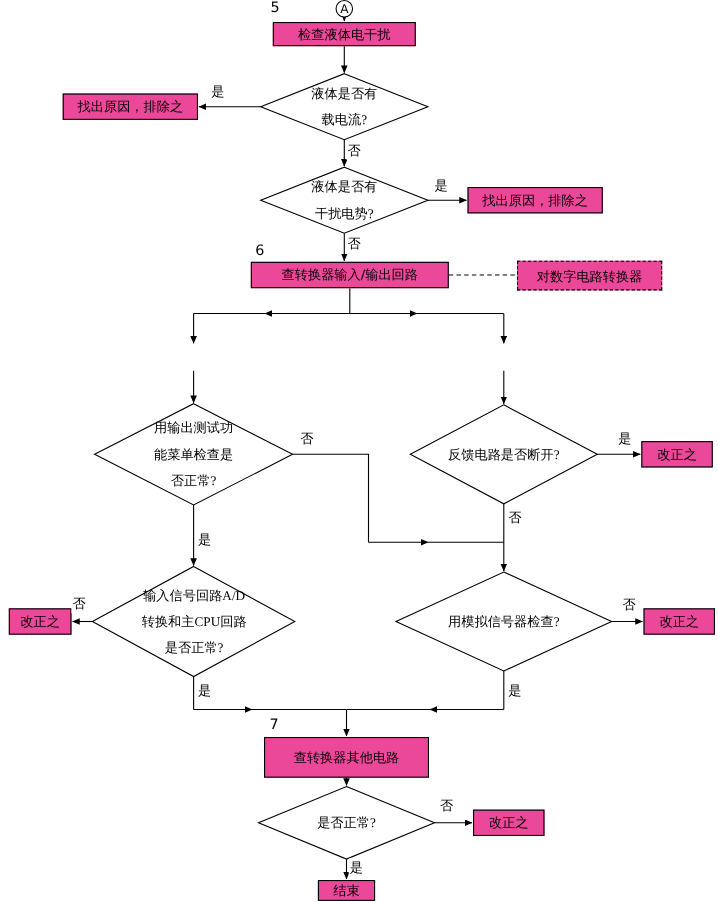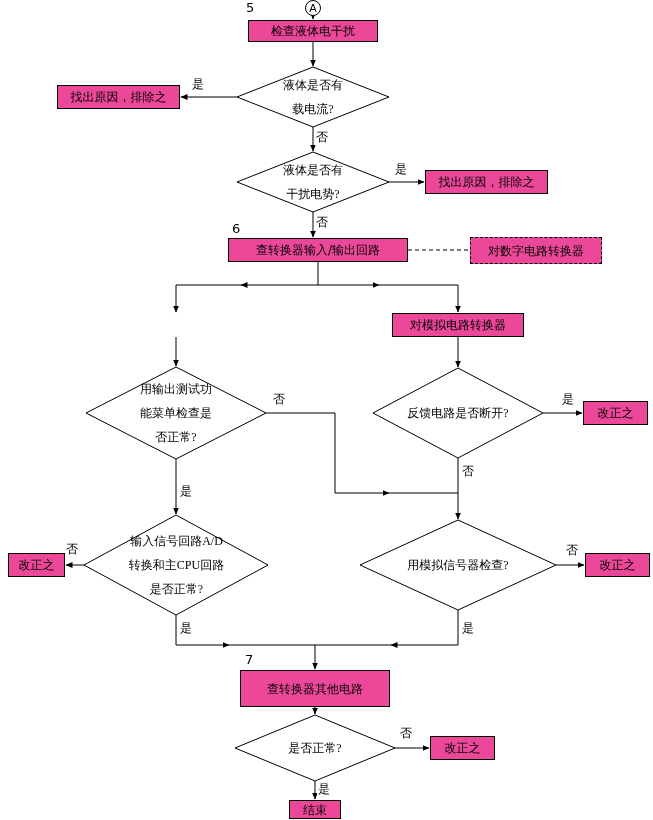--- a/index.html
+++ b/index.html
@@ -122,21 +122,20 @@
   </div>
   <div class="num" style="left:246px;top:0px">5</div>
   <div class="num" style="left:232px;top:221px">6</div>
   <div class="num" style="left:245px;top:652px">7</div>
 
   <div class="box" style="left:248px;top:20px;width:130px;height:22px">检查液体电干扰</div>
   <div class="box" style="left:57px;top:85px;width:123px;height:24px">找出原因，排除之</div>
   <div class="box" style="left:425px;top:170px;width:123px;height:24px">找出原因，排除之</div>
   <div class="box" style="left:228px;top:238px;width:180px;height:24px">查转换器输入/输出回路</div>
   <div class="box dashed" style="left:470px;top:237px;width:132px;height:27px">对数字电路转换器</div>
-  <div class="box" style="left:392px;top:313px;width:132px;height:24px">对模拟电路转换器</div>
   <div class="box" style="left:583px;top:401px;width:65px;height:24px">改正之</div>
   <div class="box" style="left:8px;top:553px;width:57px;height:24px">改正之</div>
   <div class="box" style="left:585px;top:553px;width:65px;height:24px">改正之</div>
   <div class="box" style="left:240px;top:670px;width:150px;height:37px">查转换器其他电路</div>
   <div class="box" style="left:430px;top:736px;width:65px;height:24px">改正之</div>
   <div class="box" style="left:289px;top:800px;width:52px;height:19px">结束</div>
 
   <div class="dtext" style="left:268px;top:81px;width:90px;height:32px">液体是否有
 载电流?</div>
   <div class="dtext" style="left:268px;top:166px;width:90px;height:32px">液体是否有

